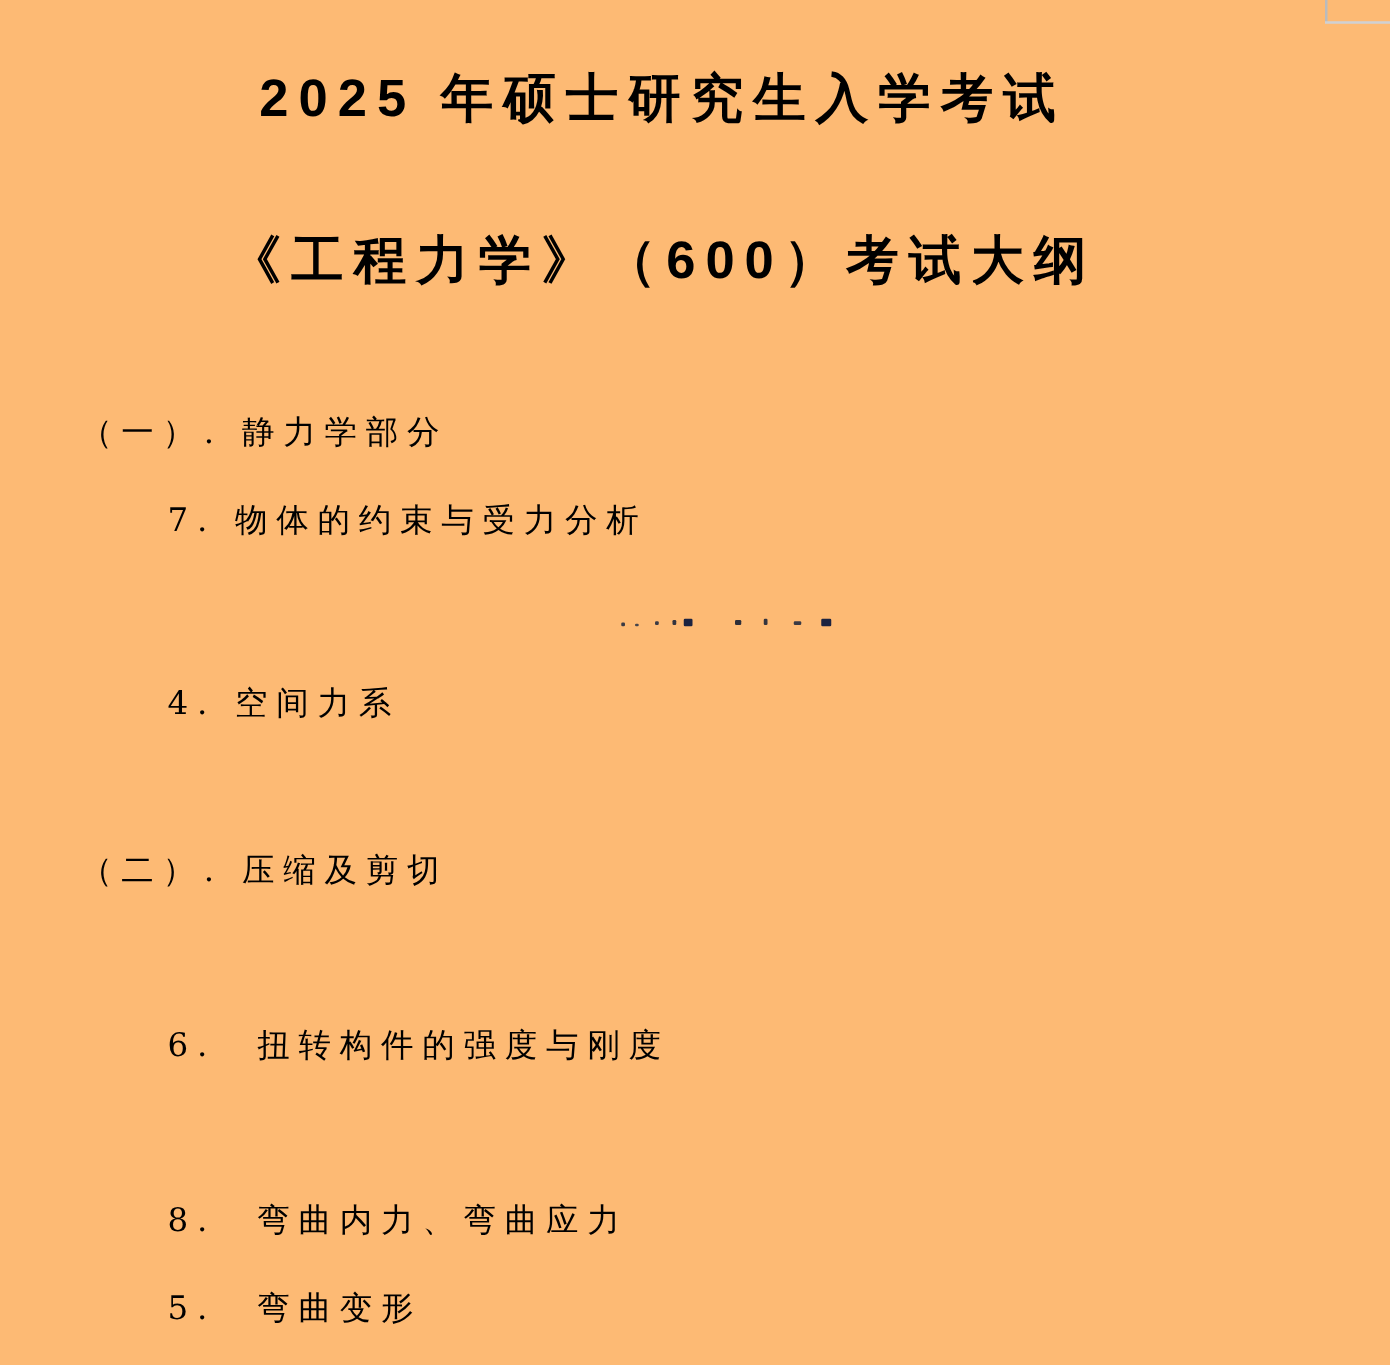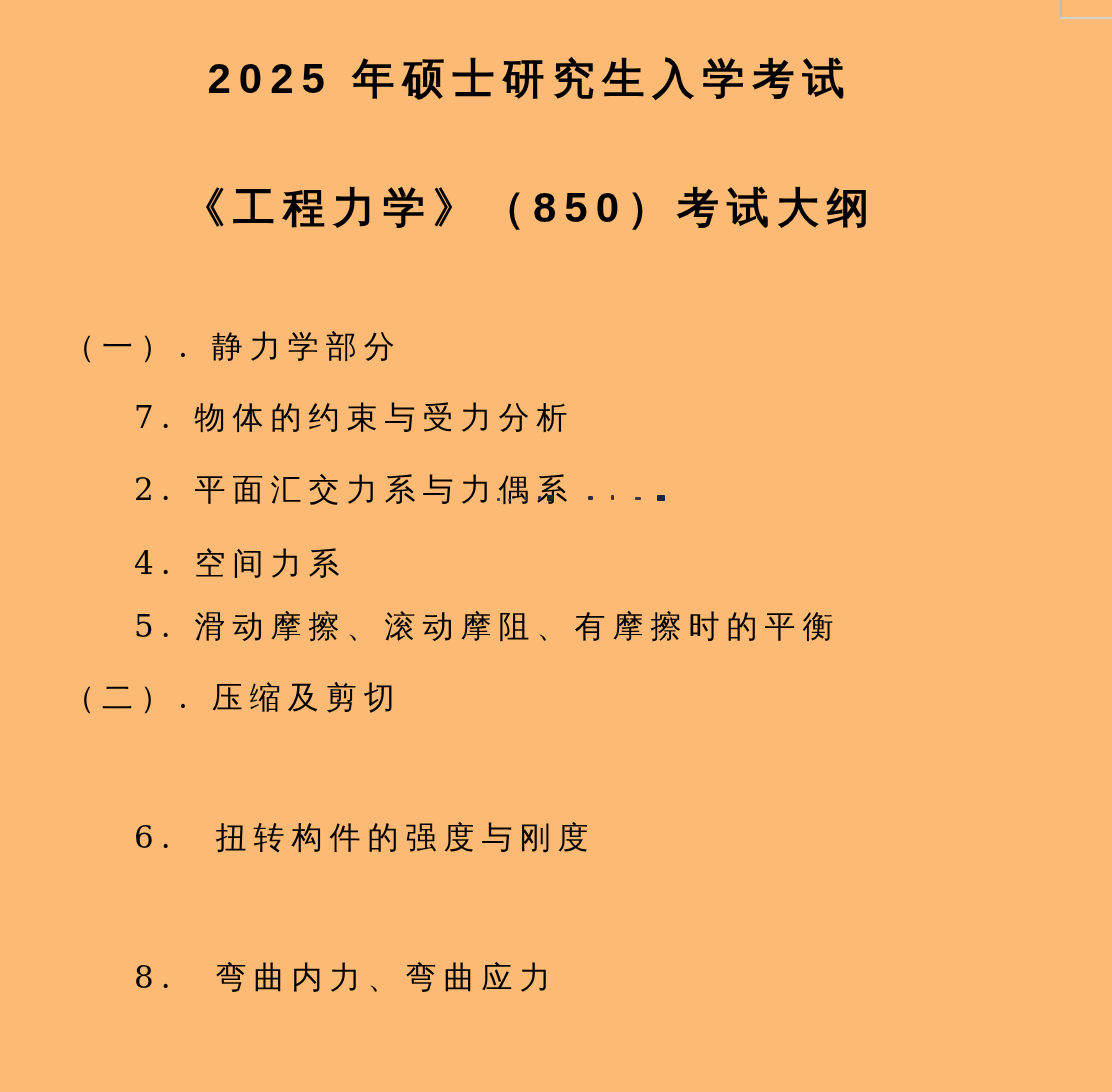--- a/index.html
+++ b/index.html
@@ -45,21 +45,21 @@
     font-size: 42px;
     letter-spacing: 8px;
     line-height: 48px;
     white-space: pre;
   }
   .title.t1 { top: 55px; }
   .title.t2 { top: 184px; }
   
   .line {
     position: absolute;
-    font-size: 31px;
+    font-size: 26px;
     line-height: 36px;
     letter-spacing: 7px;
     white-space: pre;
     font-family: "DejaVu Serif", serif;
   }
   .sec  { left: 64px; }
   .item { left: 134px; }
   .speck {
     position: absolute;
     border-radius: 1px;
@@ -67,31 +67,30 @@
 </style>
 </head>
 <body>
 
 <div class="page">
 
   <div class="corner-v"></div>
   <div class="corner-h"></div>
 
   <h1 class="title t1">2025 年硕士研究生入学考试</h1>
-  <h1 class="title t2">《工程力学》（850）考试大纲</h1>
+  <h1 class="title t2">《工程力学》（600）考试大纲</h1>
 
   <div class="line sec" style="top:328px">（一）. 静力学部分</div>
   <div class="line item" style="top:399px">7. 物体的约束与受力分析</div>
-  <div class="line item" style="top:471px">2. 平面汇交力系与力偶系</div>
   <div class="line item" style="top:545px">4. 空间力系</div>
-  <div class="line item" style="top:608px">5. 滑动摩擦、滚动摩阻、有摩擦时的平衡</div>
 
   <div class="line sec" style="top:679px">（二）. 压缩及剪切</div>
   <div class="line item" style="top:819px">6.　扭转构件的强度与刚度</div>
   <div class="line item" style="top:959px">8.　弯曲内力、弯曲应力</div>
+  <div class="line item" style="top:1029px">5.　弯曲变形</div>
 
   <div id="artifact-layer">
       <div class="speck" style="left: 497px; top: 498px; width: 3px; height: 3px; background: rgb(58, 58, 68);"></div>
       <div class="speck" style="left: 508px; top: 499px; width: 3px; height: 2px; background: rgb(68, 68, 76);"></div>
       <div class="speck" style="left: 524px; top: 497px; width: 3px; height: 3px; background: rgb(58, 58, 68);"></div>
       <div class="speck" style="left: 538px; top: 496px; width: 3px; height: 4px; background: rgb(52, 52, 62);"></div>
       <div class="speck" style="left: 547px; top: 495px; width: 7px; height: 6px; background: rgb(28, 35, 64);"></div>
       <div class="speck" style="left: 588px; top: 496px; width: 5px; height: 4px; background: rgb(46, 46, 56);"></div>
       <div class="speck" style="left: 611px; top: 495px; width: 3px; height: 5px; background: rgb(52, 52, 62);"></div>
       <div class="speck" style="left: 635px; top: 497px; width: 6px; height: 3px; background: rgb(58, 58, 68);"></div>

